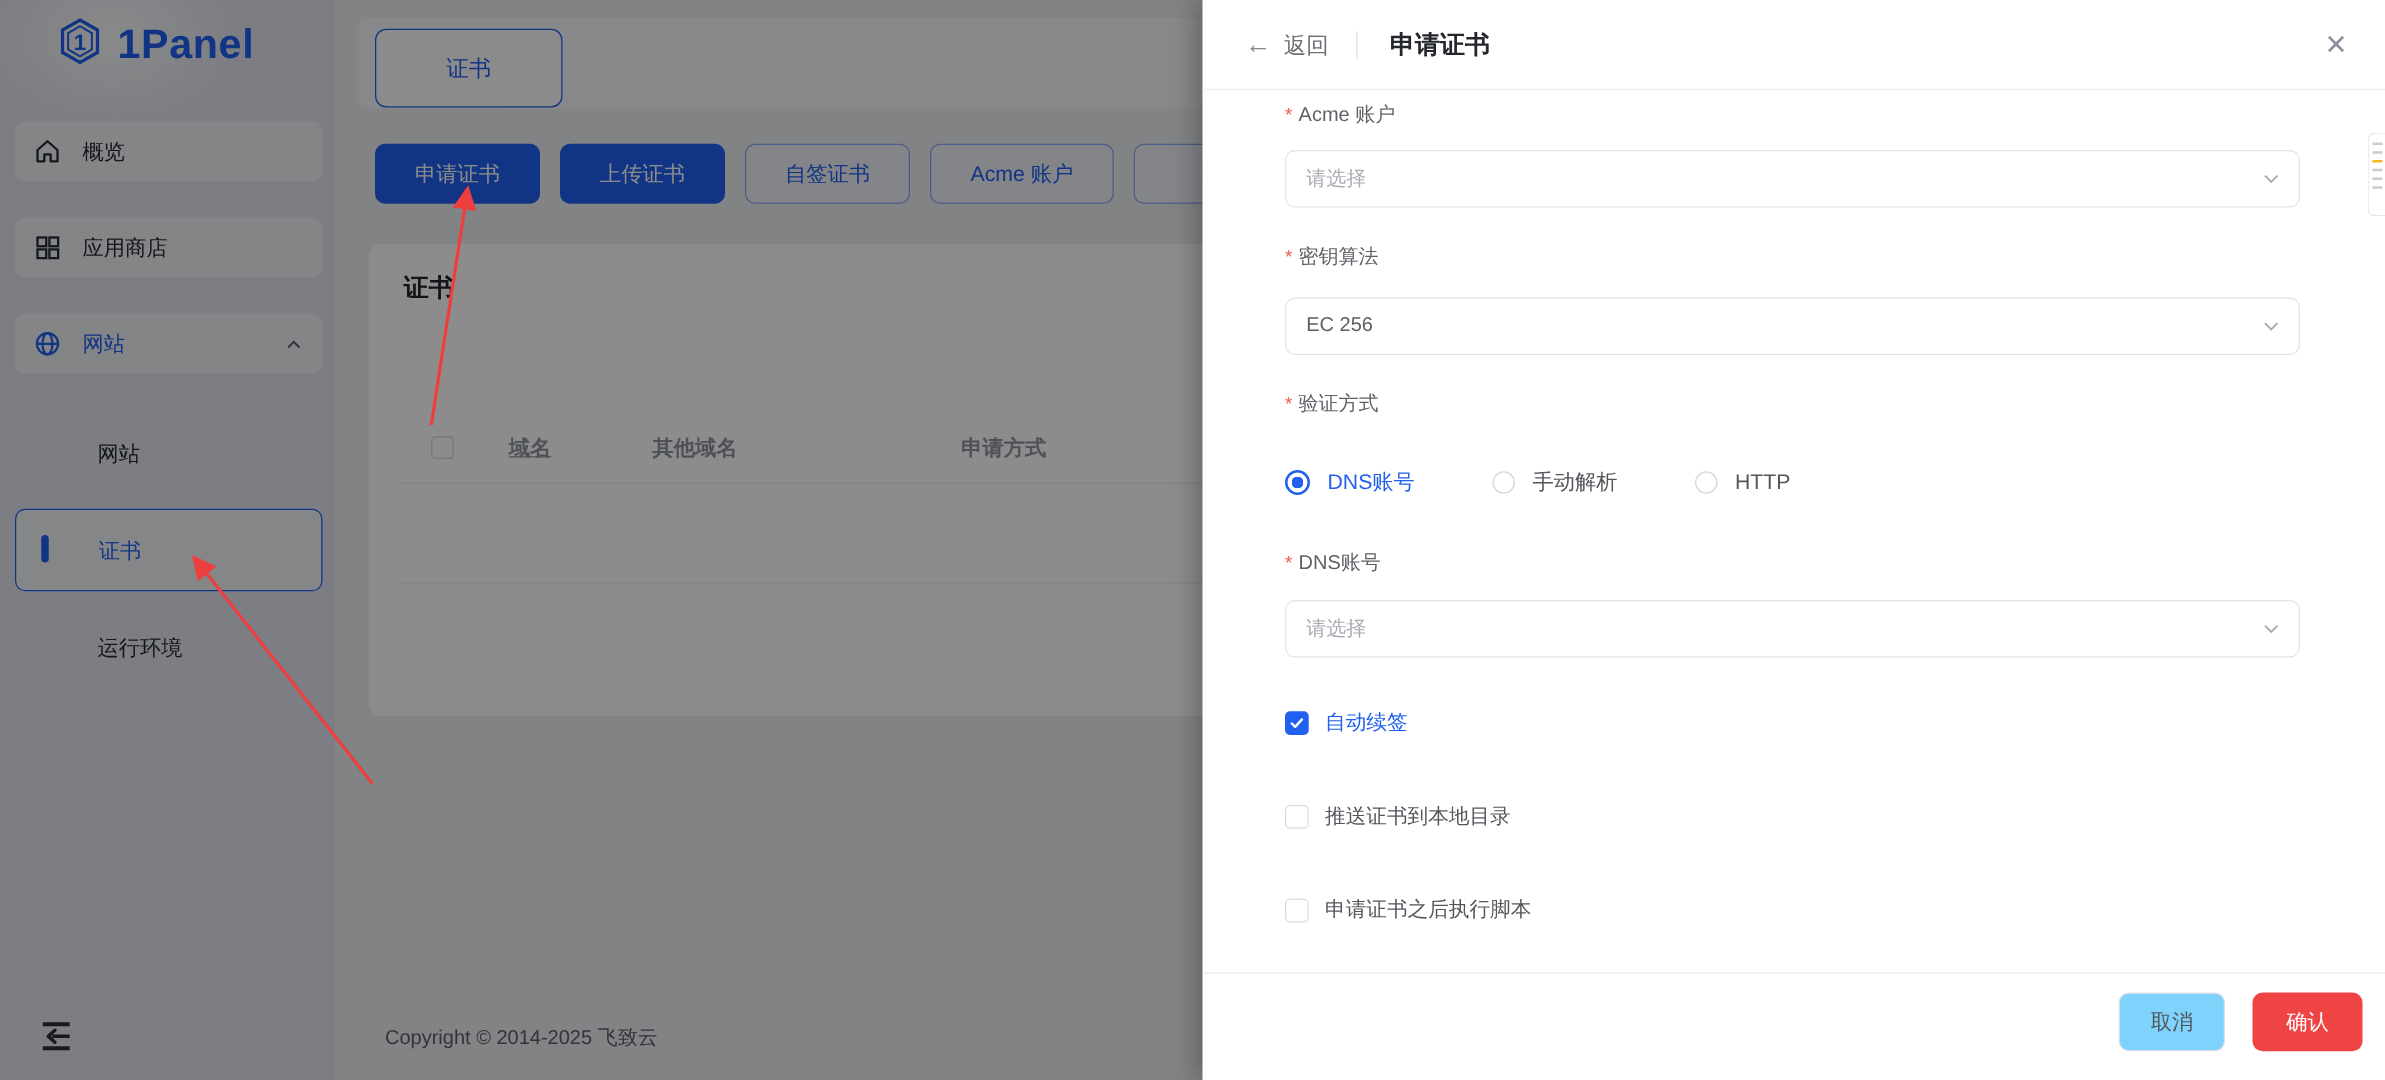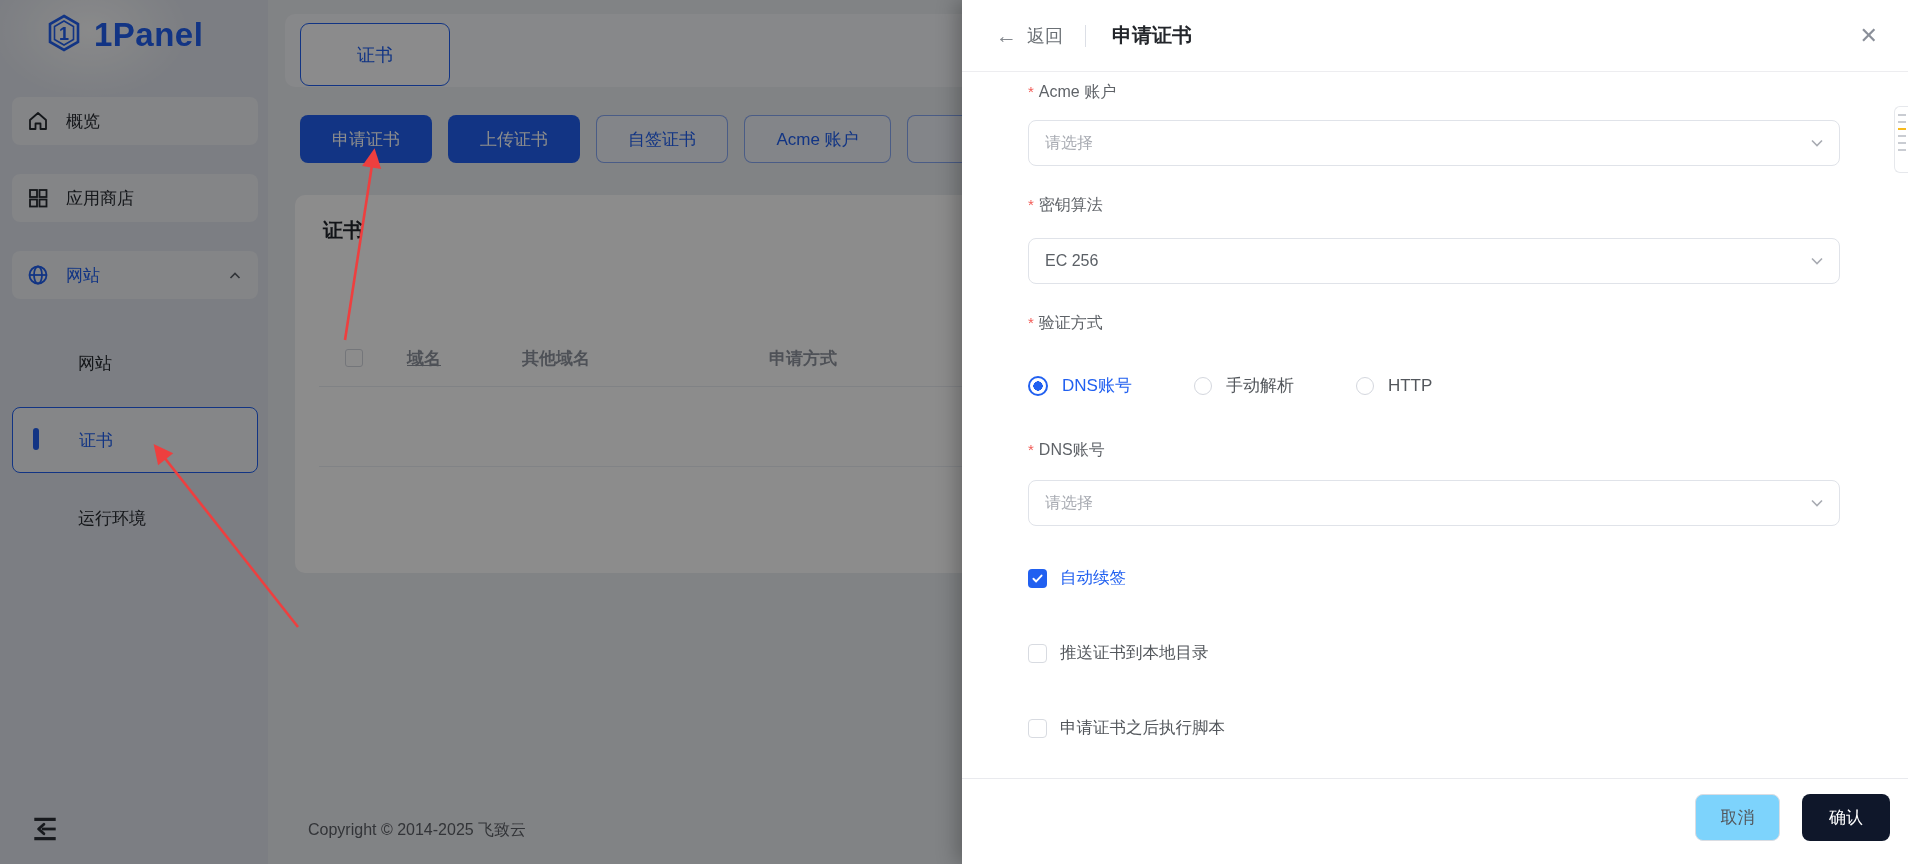--- a/index.html
+++ b/index.html
@@ -82,21 +82,21 @@
   .chk { width:19px; height:19px; border-radius:4px; }
   .chk.on { background:#2160f0; display:flex; align-items:center; justify-content:center; }
   .chk.off { border:1.5px solid #d8dbe1; background:#fff; }
   .chk-lbl { font-size:16.5px; }
   .chk-lbl.on { color:#2160f0; }
   .chk-lbl.off { color:#53575c; }
   .d-foot { position:absolute; left:0; right:0; top:778px; bottom:0; border-top:1px solid #e9eaee; }
   .d-btn { position:absolute; top:15px; height:47px; border-radius:8px; font-size:17px;
     display:flex; align-items:center; justify-content:center; }
   .d-btn.cancel { right:128px; width:85px; background:#7dd3fc; border:1px solid #dadde3; color:#53575c; }
-  .d-btn.confirm { right:18px; width:88px; background:#0f172a; color:#fff; }
+  .d-btn.confirm { right:18px; width:88px; background:#ef4444; color:#fff; }
   .side-widget { position:absolute; right:0; top:106px; width:14px; height:67px; background:#fff;
     border:1px solid #e6e8ec; border-right:none; border-radius:6px 0 0 6px; padding:7px 0 0 3px; }
   .side-widget i { display:block; width:8px; height:2px; margin-bottom:5px; background:#c9ccd2; }
   .side-widget i.yellow { background:#f7ba1e; }
 </style>
 </head>
 <body>
 
 <div class="app">
 

